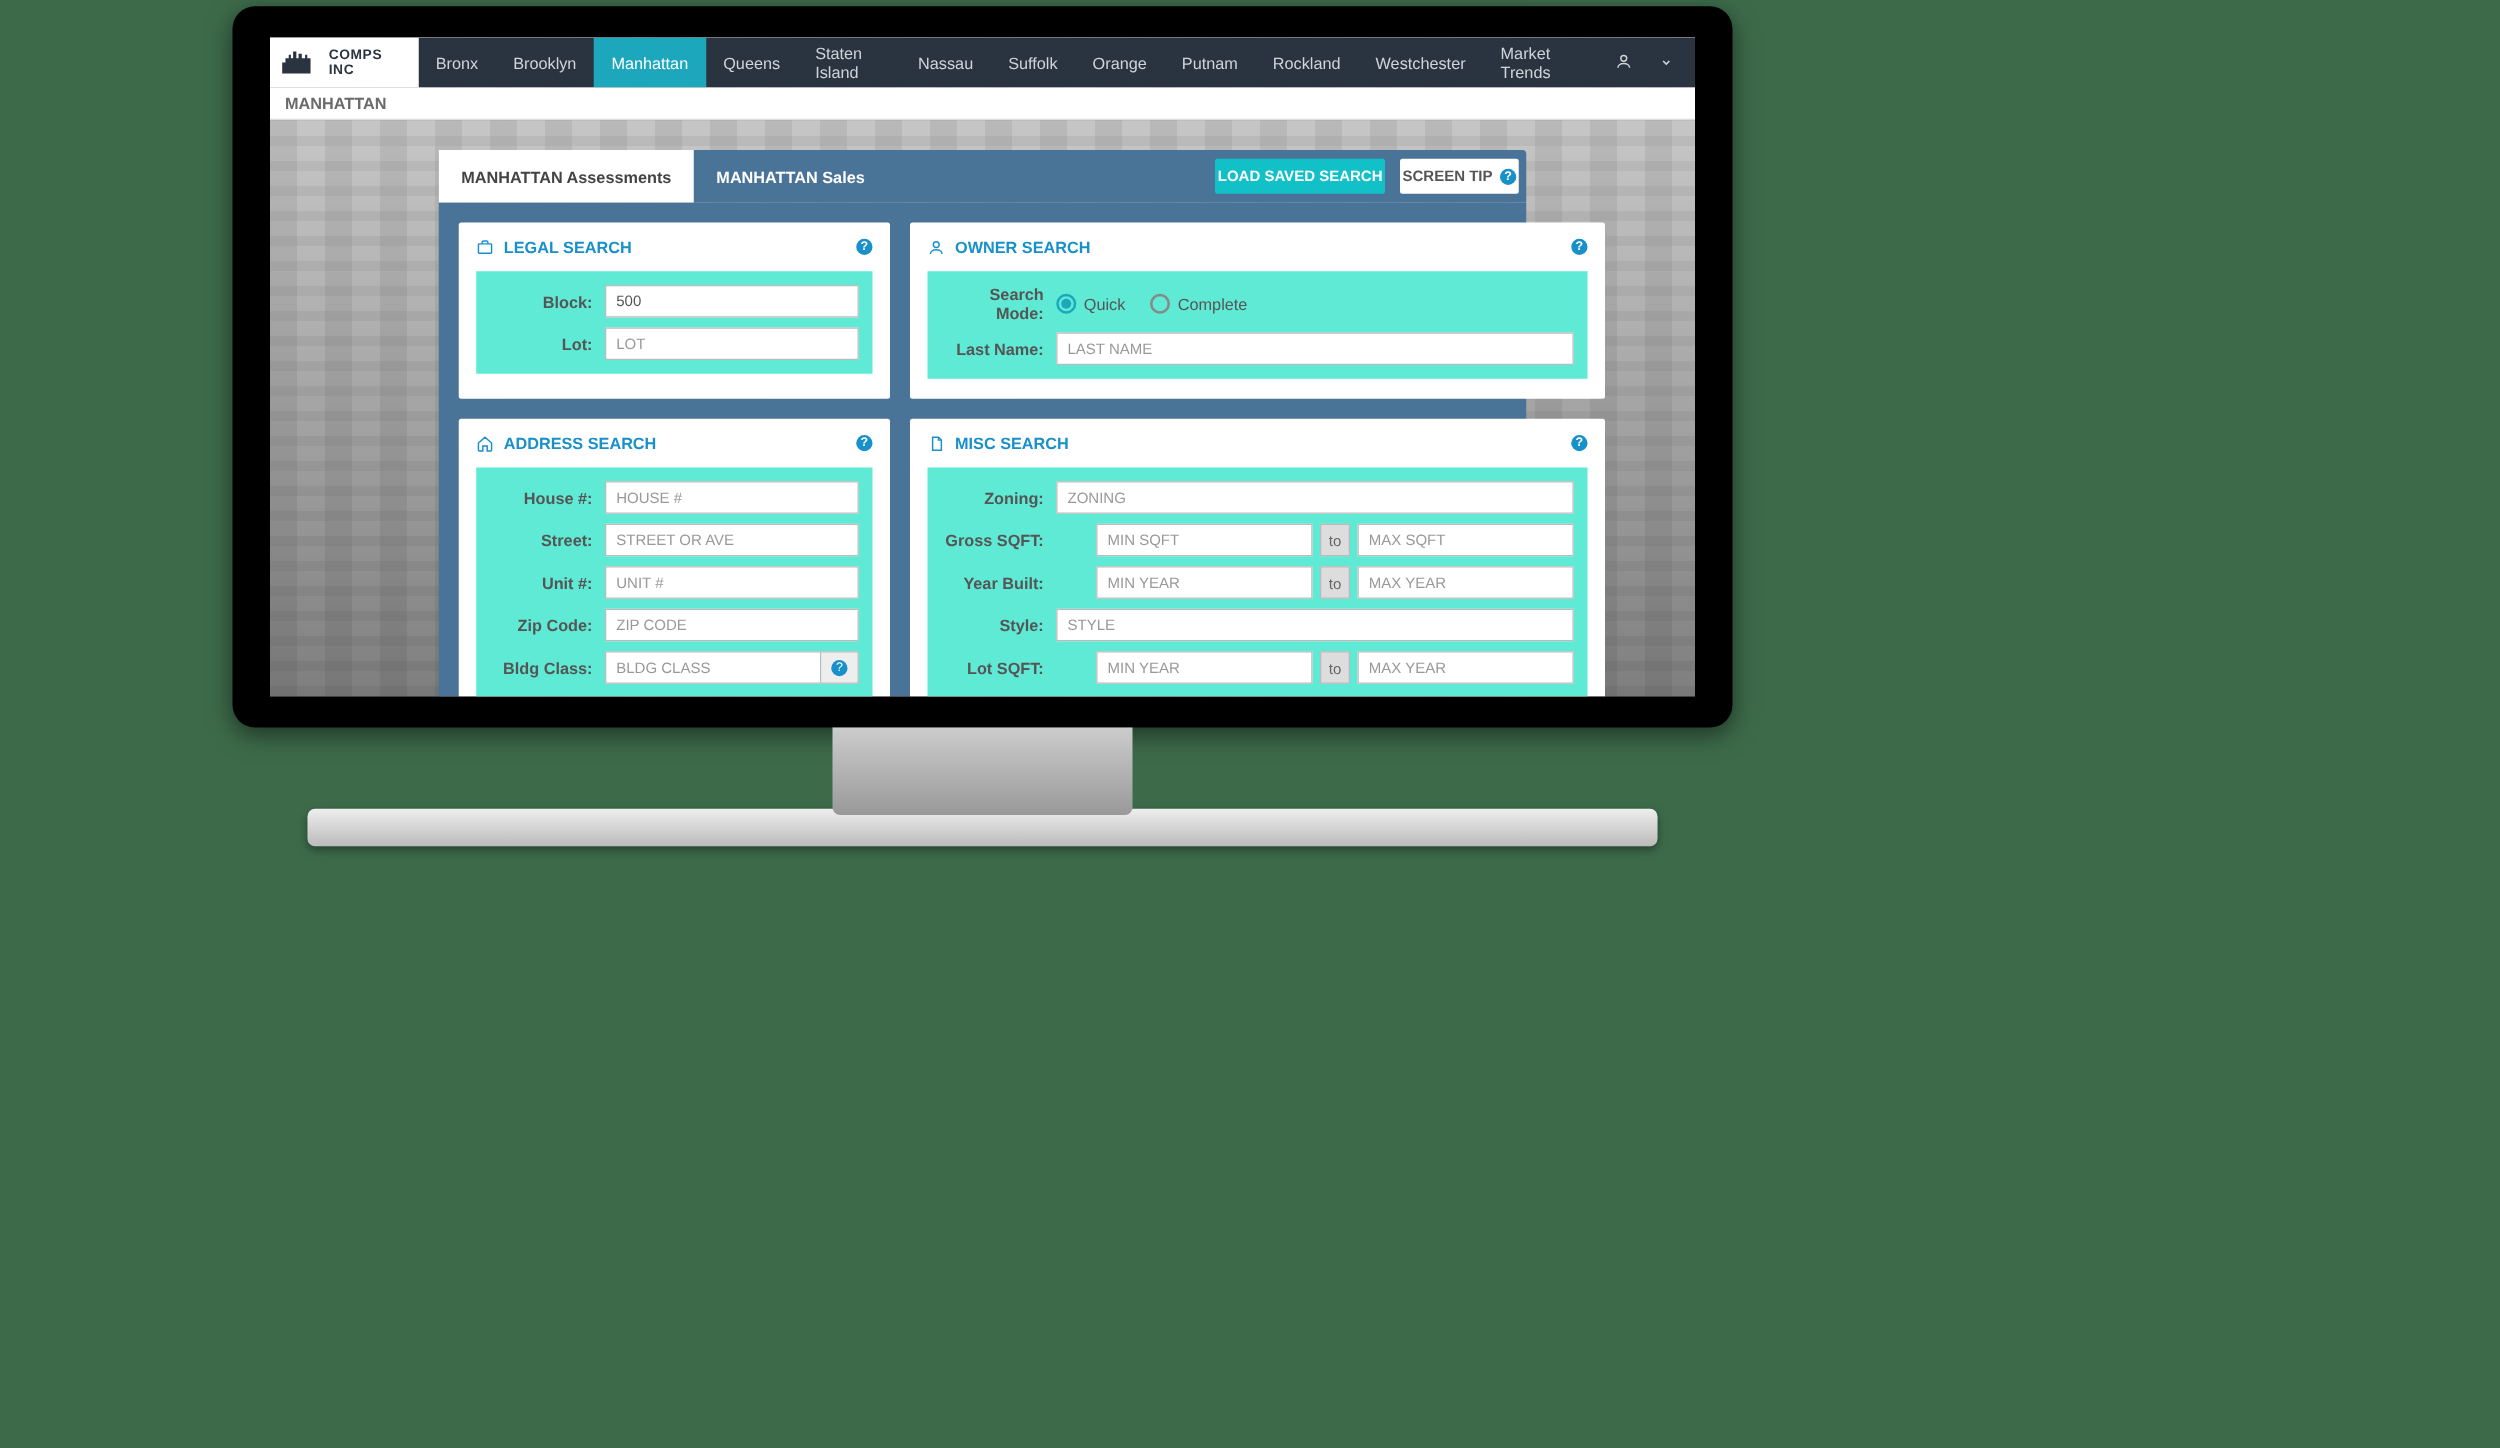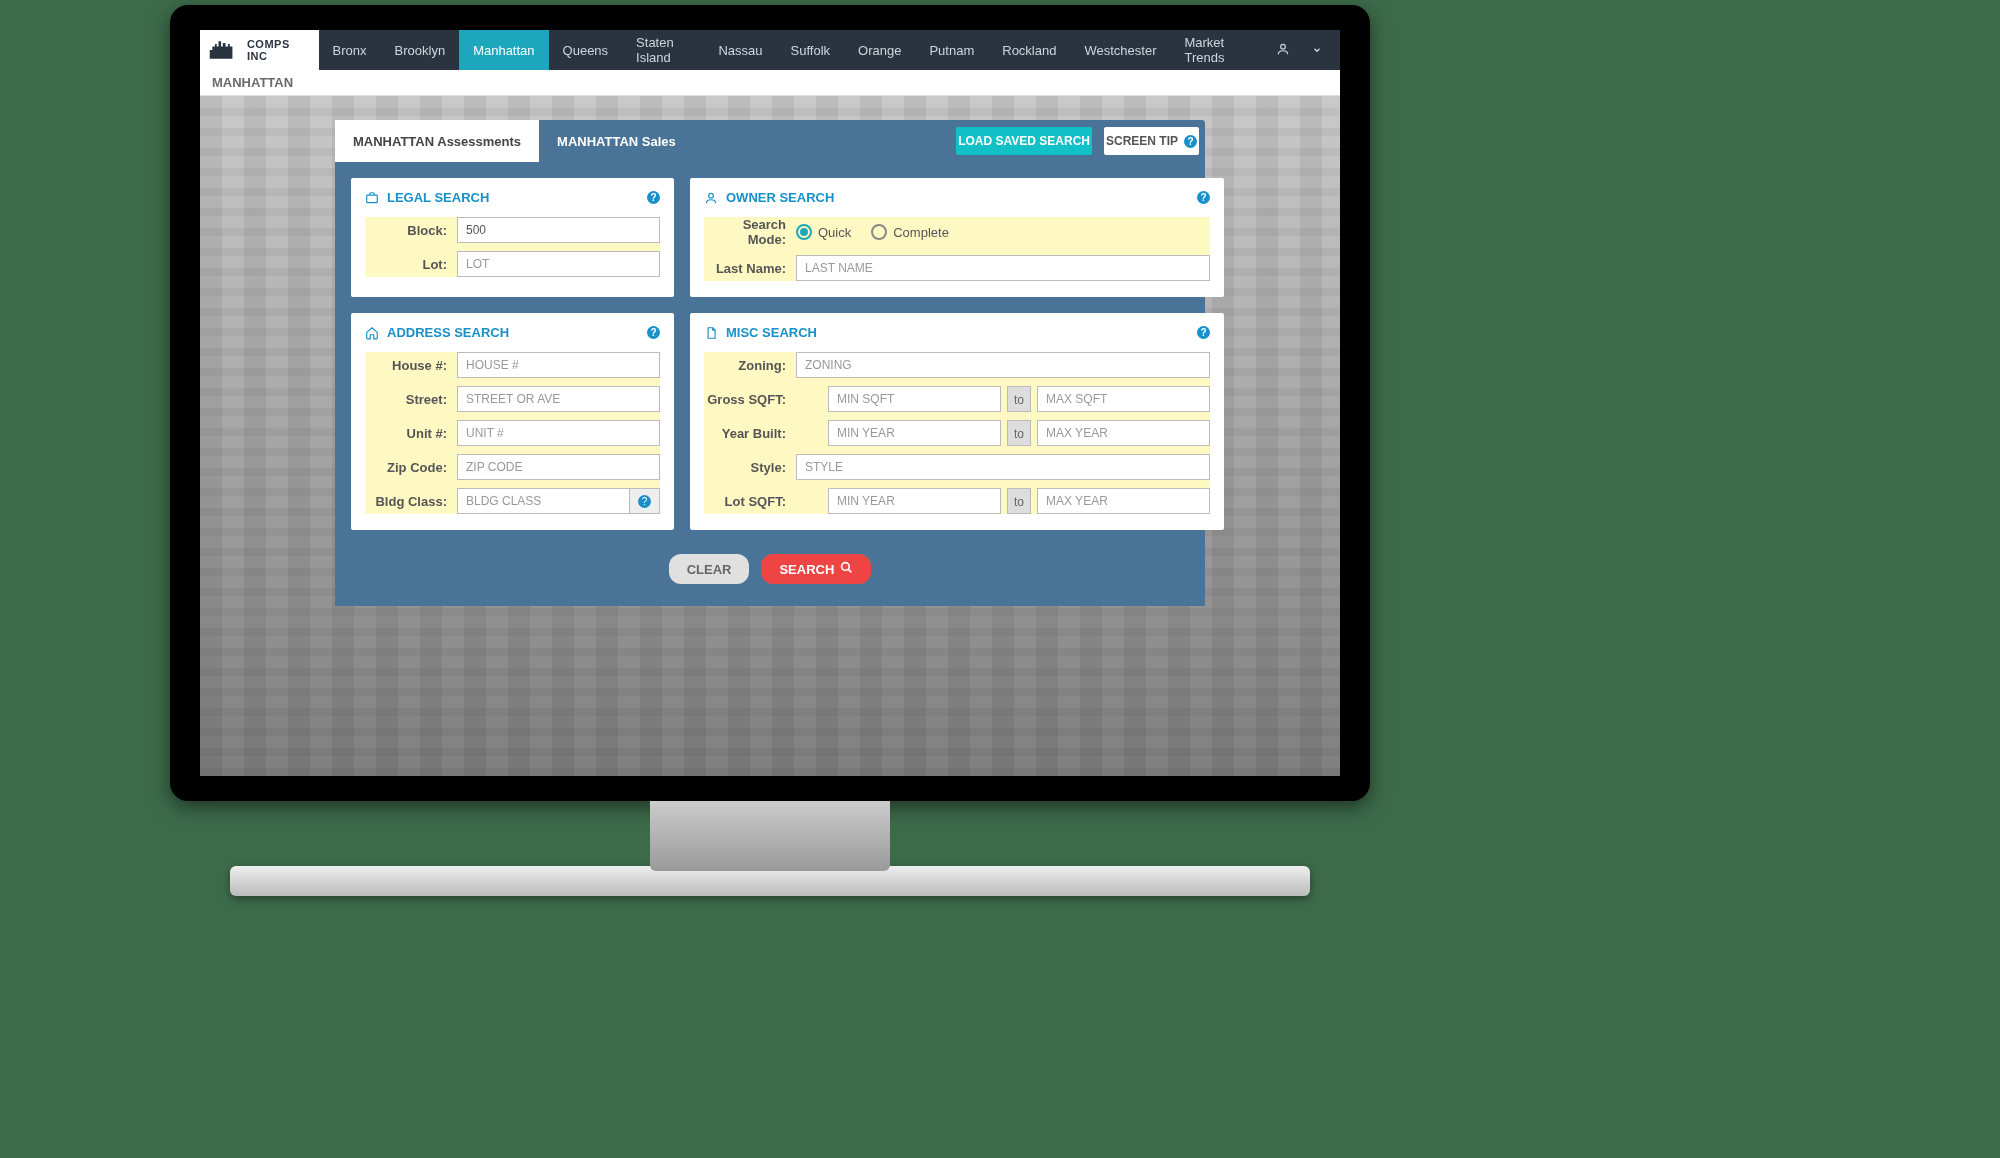--- a/index.html
+++ b/index.html
@@ -1,18 +1,18 @@
 <!DOCTYPE html>
 <html><head>
 <meta charset="utf-8">
 <style>
 * { box-sizing: border-box; margin: 0; padding: 0; }
 body { font-family: Arial, Helvetica, sans-serif; background: #3d6b4a; width: 2000px; height: 1158px; position: relative; overflow: hidden; }
 
-.monitor-frame { position: absolute; left: 170px; top: 5px; width: 1200px; height: 796px; background: #000; border-radius: 18px; padding: 25px 30px; box-shadow: 0 6px 20px rgba(0,0,0,0.5); }
+.monitor-frame { position: absolute; left: 186px; top: 5px; width: 1200px; height: 577px; background: #000; border-radius: 18px; padding: 25px 30px; box-shadow: 0 6px 20px rgba(0,0,0,0.5); }
 .monitor-frame::after { content: ""; position: absolute; bottom: -70px; left: 50%; transform: translateX(-50%); width: 240px; height: 70px; background: linear-gradient(#ccc,#999); border-radius: 0 0 6px 6px; }
 .base { position: absolute; left: 50%; transform: translateX(-50%); bottom: -95px; width: 1080px; height: 30px; background: linear-gradient(#eee,#bbb); border-radius: 6px; box-shadow: 0 3px 8px rgba(0,0,0,0.4); }
 
 .screen { width: 100%; height: 100%; background: #fff; overflow: hidden; position: relative; }
 
 .city-bg { position: absolute; inset: 0; background: linear-gradient(#d8d8d8 0%, #b8b8b8 40%, #808080 100%); z-index: 0; }
 .city-bg::before { content:""; position:absolute; inset:0; background:
   repeating-linear-gradient(90deg, rgba(60,60,60,0.25) 0 22px, rgba(120,120,120,0.15) 22px 44px),
   repeating-linear-gradient(0deg, rgba(0,0,0,0.1) 0 8px, transparent 8px 20px);
   opacity:0.55; }
@@ -39,21 +39,21 @@
 .tab-btn.secondary { background: #ffffff; color: #555; gap:6px; }
 .help-dot { width: 13px; height: 13px; border-radius: 50%; background: #1890c9; color: #fff; font-size: 10px; display: inline-flex; align-items: center; justify-content: center; }
 
 .panel-body { background: #4a7497; padding: 16px 16px 10px; display: grid; grid-template-columns: 1fr 1fr; gap: 16px; }
 
 .card { background: #fff; border-radius: 2px; padding: 12px 14px 16px; }
 .card-header { display: flex; align-items: center; color: #1890c9; font-weight: bold; font-size: 13px; margin-bottom: 12px; }
 .card-header .icon { margin-right: 8px; display:inline-flex; }
 .card-header .help { margin-left: auto; }
 
-.form-area { background: #fef9c3; padding: 0; }
+.form-area { background: #5eead4; padding: 11px; }
 .form-row { display: flex; align-items: center; margin-bottom: 8px; }
 .form-row:last-child { margin-bottom: 0; }
 .form-label { width: 92px; text-align: right; color: #555; font-size: 13px; font-weight: bold; padding-right: 10px; }
 .form-input { flex: 1; height: 26px; border: 1px solid #bbb; background: #fff; padding: 0 8px; font-size: 12px; color: #555; }
 .form-input::placeholder { color: #999; text-transform: uppercase; }
 .range-group { flex: 1; display: flex; align-items: center; gap: 6px; margin-left: 32px; }
 .range-group .form-input { flex: 1; }
 .range-sep { color: #666; font-size: 12px; width: 24px; text-align:center; background:#ddd; height:26px; line-height:26px; border:1px solid #bbb; }
 .input-with-help { flex: 1; display: flex; }
 .input-with-help .form-input { flex: 1; }

